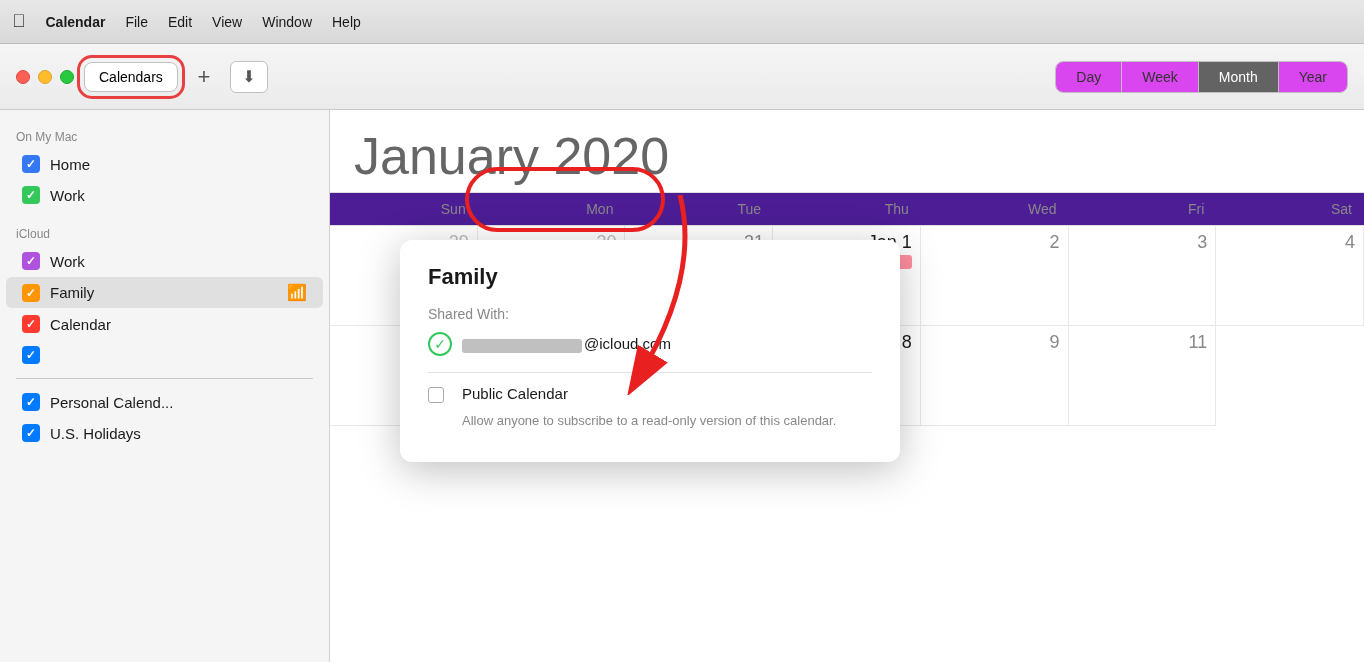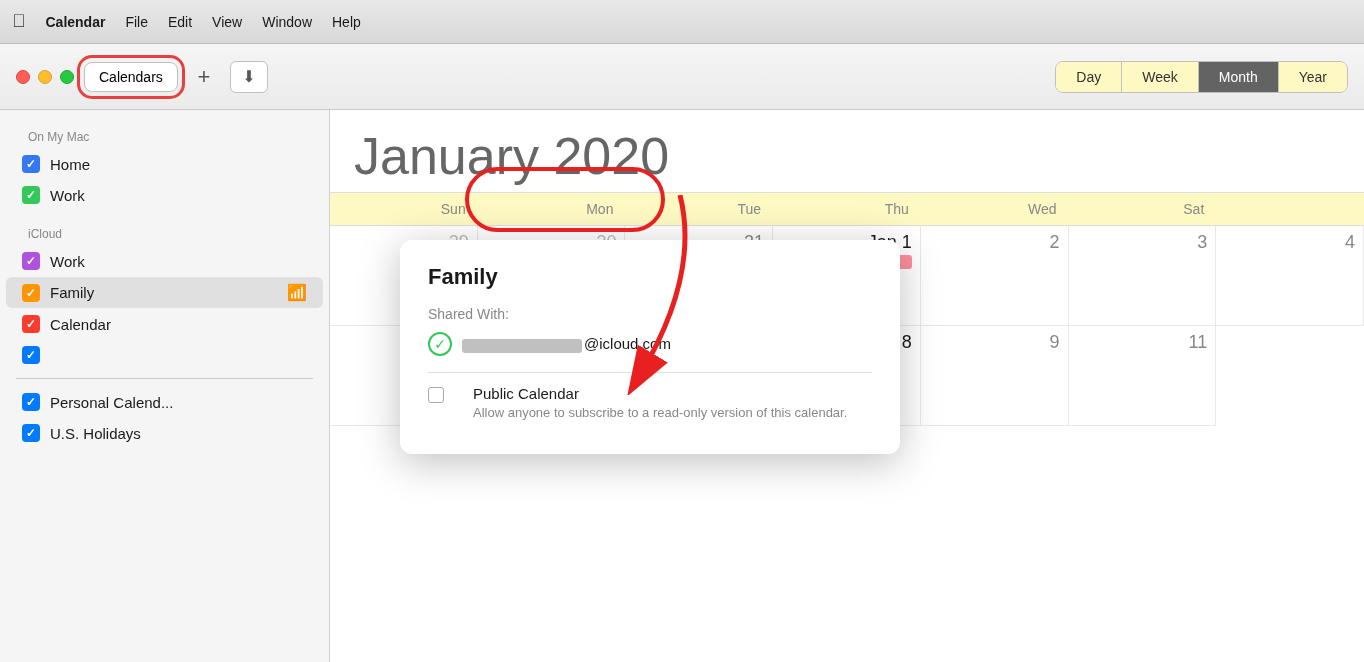--- a/index.html
+++ b/index.html
@@ -96,21 +96,21 @@
       display: flex;
       border: 1px solid #c0c0c0;
       border-radius: 8px;
       overflow: hidden;
       background: white;
     }
     .view-btn {
       padding: 7px 20px;
       font-size: 14px;
       cursor: pointer;
-      background: #fef9c3;
+      background: #d946ef;
       border: none;
       border-right: 1px solid #c0c0c0;
       color: #333;
     }
     .view-btn:last-child { border-right: none; }
     .view-btn.active { background: #636363; color: white; }
 
     
     .main {
       display: flex;
@@ -123,21 +123,21 @@
       background: #f5f5f5;
       border-right: 1px solid #d0d0d0;
       padding: 14px 0;
       overflow-y: auto;
       flex-shrink: 0;
     }
     .sidebar-section-header {
       font-size: 12px;
       font-weight: 500;
       color: #888;
-      padding: 6px 28px 4px;
+      padding: 6px 16px 4px;
       text-transform: none;
     }
     .sidebar-item {
       display: flex;
       align-items: center;
       padding: 6px 16px;
       gap: 10px;
       cursor: pointer;
       border-radius: 6px;
       margin: 1px 6px;
@@ -191,21 +191,21 @@
       color: #1a1a1a;
       line-height: 1;
     }
     .cal-title span { font-weight: 300; color: #666; }
 
     .cal-days-header {
       display: grid;
       grid-template-columns: repeat(7, 1fr);
       border-top: 1px solid #ddd;
       border-bottom: 1px solid #ddd;
-      background: #fef9c3;
+      background: #4c1d95;
     }
     .cal-day-name {
       text-align: right;
       padding: 8px 12px;
       font-size: 14px;
       color: #888;
       font-weight: 400;
     }
 
     .cal-grid {
@@ -315,42 +315,42 @@
       margin-right: 2px;
     }
     .popup-divider {
       height: 1px;
       background: #e0e0e0;
       margin: 12px 0;
     }
     .popup-checkbox-row {
       display: flex;
       align-items: flex-start;
-      gap: 29px;
+      gap: 18px;
       margin-bottom: 8px;
     }
     .popup-cb {
       width: 16px;
       height: 16px;
       border: 1.5px solid #aaa;
       border-radius: 3px;
       background: white;
       flex-shrink: 0;
       margin-top: 2px;
     }
     .popup-cb-text-block {}
     .popup-cb-label {
       font-size: 15px;
       color: #1a1a1a;
       font-weight: 400;
     }
     .popup-cb-desc {
       font-size: 13px;
       color: #888;
-      margin-top: 2px;
+      margin-top: 10px;
       line-height: 1.4;
     }
     .popup-footer {
       display: flex;
       justify-content: flex-end;
       margin-top: 20px;
     }
     .done-btn {
       background: white;
       border: 1px solid #c0c0c0;
@@ -491,20 +491,21 @@
         <span>January</span> <span>2020</span>
       </div>
     </div>
 
     <div class="cal-days-header">
       <div class="cal-day-name">Sun</div>
       <div class="cal-day-name">Mon</div>
       <div class="cal-day-name">Tue</div>
       <div class="cal-day-name">Thu</div>
       <div class="cal-day-name">Wed</div>
+      <div class="cal-day-name">Fri</div>
       <div class="cal-day-name">Sat</div>
     </div>
 
     <div class="cal-grid">
 
       <div class="cal-cell">
         <div class="cal-date" style="color:#bbb;">29</div>
       </div>
       <div class="cal-cell">
         <div class="cal-date" style="color:#bbb;">30</div>

